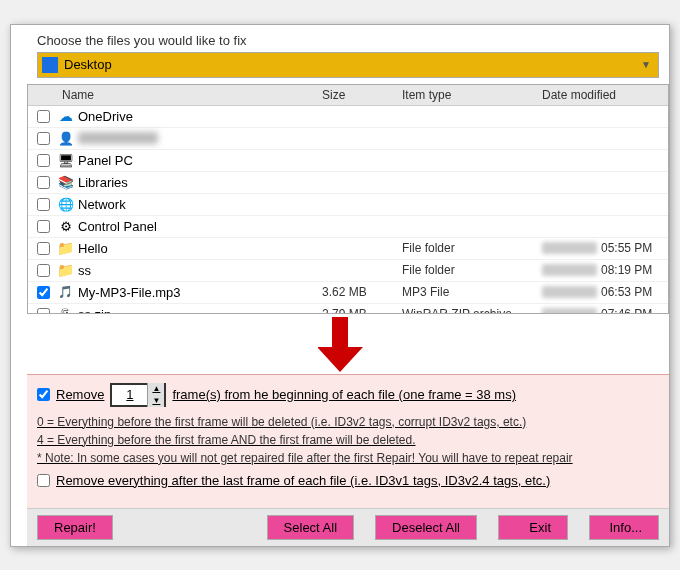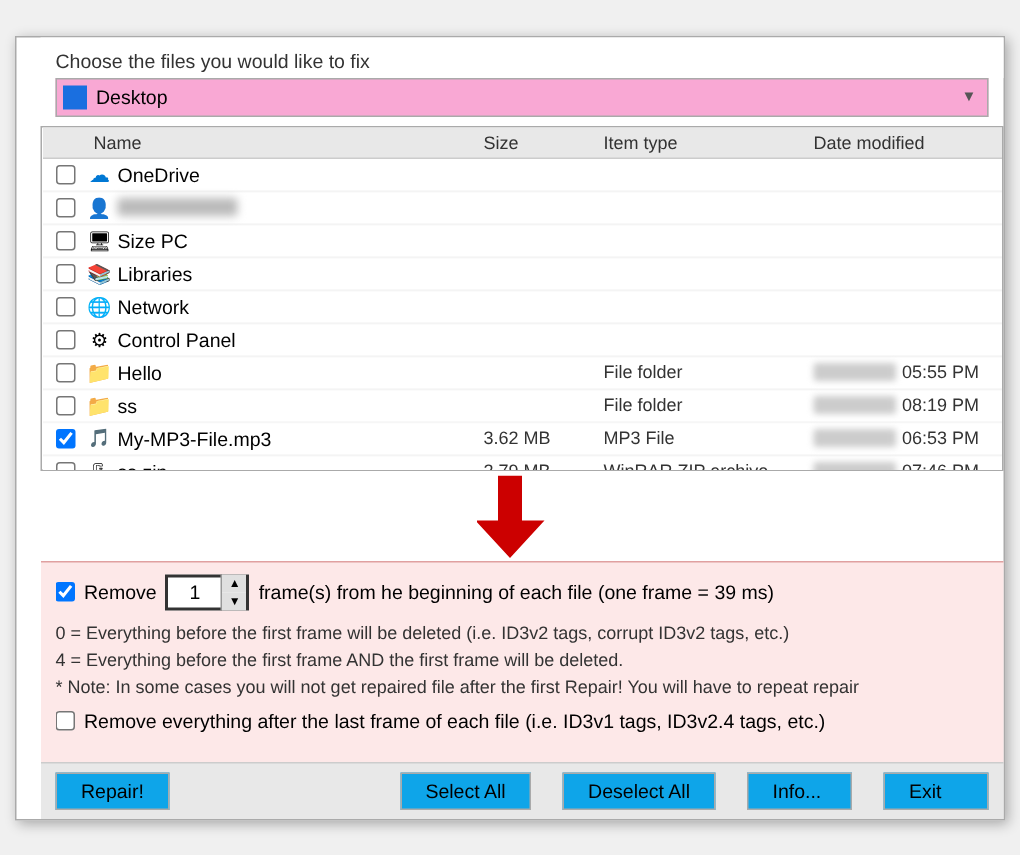--- a/index.html
+++ b/index.html
@@ -26,21 +26,21 @@
       padding: 8px 10px 4px 10px;
       font-size: 13px;
       color: #333;
       border-bottom: none;
     }
     .location-bar {
       display: flex;
       align-items: center;
       margin: 0 10px 6px 10px;
       border: 1px solid #aaa;
-      background: #f9a8d4;
+      background: #eab308;
       height: 26px;
       padding: 0 4px;
     }
     .location-icon {
       width: 16px;
       height: 16px;
       background: #1a6fe0;
       margin-right: 6px;
       flex-shrink: 0;
       display: inline-block;
@@ -131,20 +131,21 @@
       height: 60px;
       display: flex;
       align-items: center;
       justify-content: center;
     }
     
     .bottom-section {
       background: #fde8e8;
       padding: 8px 10px;
       border-top: 1px solid #e0a0a0;
+      text-decoration: underline;
     }
     .remove-frames-row {
       display: flex;
       align-items: center;
       gap: 6px;
       margin-bottom: 6px;
     }
     .spinner-input {
       display: flex;
       align-items: center;
@@ -194,25 +195,25 @@
     .button-row {
       display: flex;
       justify-content: space-between;
       background: #e8e8e8;
       border-top: 1px solid #ccc;
       padding: 6px 10px;
     }
     .btn {
       padding: 4px 16px;
       font-size: 13px;
-      background: #0ea5e9;
+      background: #ec4899;
       border: 1px solid #aaa;
       cursor: pointer;
       min-width: 70px;
-      text-align: left;
+      text-align: right;
     }
     
     .icon-onedrive { color: #0078d4; font-size: 14px; }
     .icon-folder { color: #ffc04d; font-size: 14px; }
     .icon-pc { font-size: 13px; }
     .icon-lib { color: #777; font-size: 13px; }
     .icon-network { color: #555; font-size: 13px; }
     .icon-control { font-size: 13px; }
     .icon-zip { font-size: 11px; }
 
@@ -276,21 +277,21 @@
       <div class="file-type"></div>
       <div class="file-date"></div>
     </div>
 
     <div class="file-row">
       <div style="display:flex;align-items:center;justify-content:center;">
           <input type="checkbox" style="">
         </div>
       <div class="file-name">
         <span class="file-icon icon-pc">🖥</span>
-        <span>Size PC</span>
+        <span>Panel PC</span>
       </div>
       <div class="file-size"></div>
       <div class="file-type"></div>
       <div class="file-date"></div>
     </div>
 
     <div class="file-row">
       <div style="display:flex;align-items:center;justify-content:center;">
           <input type="checkbox" style="">
         </div>
@@ -405,37 +406,37 @@
     <div class="remove-frames-row">
       <input type="checkbox" checked="" style="">
       <span>Remove</span>
       <div class="spinner-input">
         <input type="text" value="1" style="">
         <div class="spinner-buttons">
           <button class="spinner-btn">▲</button>
           <button class="spinner-btn">▼</button>
         </div>
       </div>
-      <span>frame(s) from he beginning of each file (one frame = 39 ms)</span>
+      <span>frame(s) from he beginning of each file (one frame = 38 ms)</span>
     </div>
 
     <div class="info-text">
       <div>0 = Everything before the first frame will be deleted (i.e. ID3v2 tags, corrupt ID3v2 tags, etc.)</div>
       <div>4 = Everything before the first frame AND the first frame will be deleted.</div>
       <div>* Note: In some cases you will not get repaired file after the first Repair! You will have to repeat repair</div>
     </div>
 
     <div class="remove-last-row">
       <input type="checkbox" style="">
       <span>Remove everything after the last frame of each file (i.e. ID3v1 tags, ID3v2.4 tags, etc.)</span>
     </div>
   </div>
 
   <div class="button-row">
     <button class="btn">Repair!</button>
     <div style="display:flex;gap:21px;">
       <button class="btn">Select All</button>
       <button class="btn">Deselect All</button>
+      <button class="btn">Exit</button>
       <button class="btn">Info...</button>
-      <button class="btn">Exit</button>
     </div>
   </div>
 </div>
 
 </body></html>

